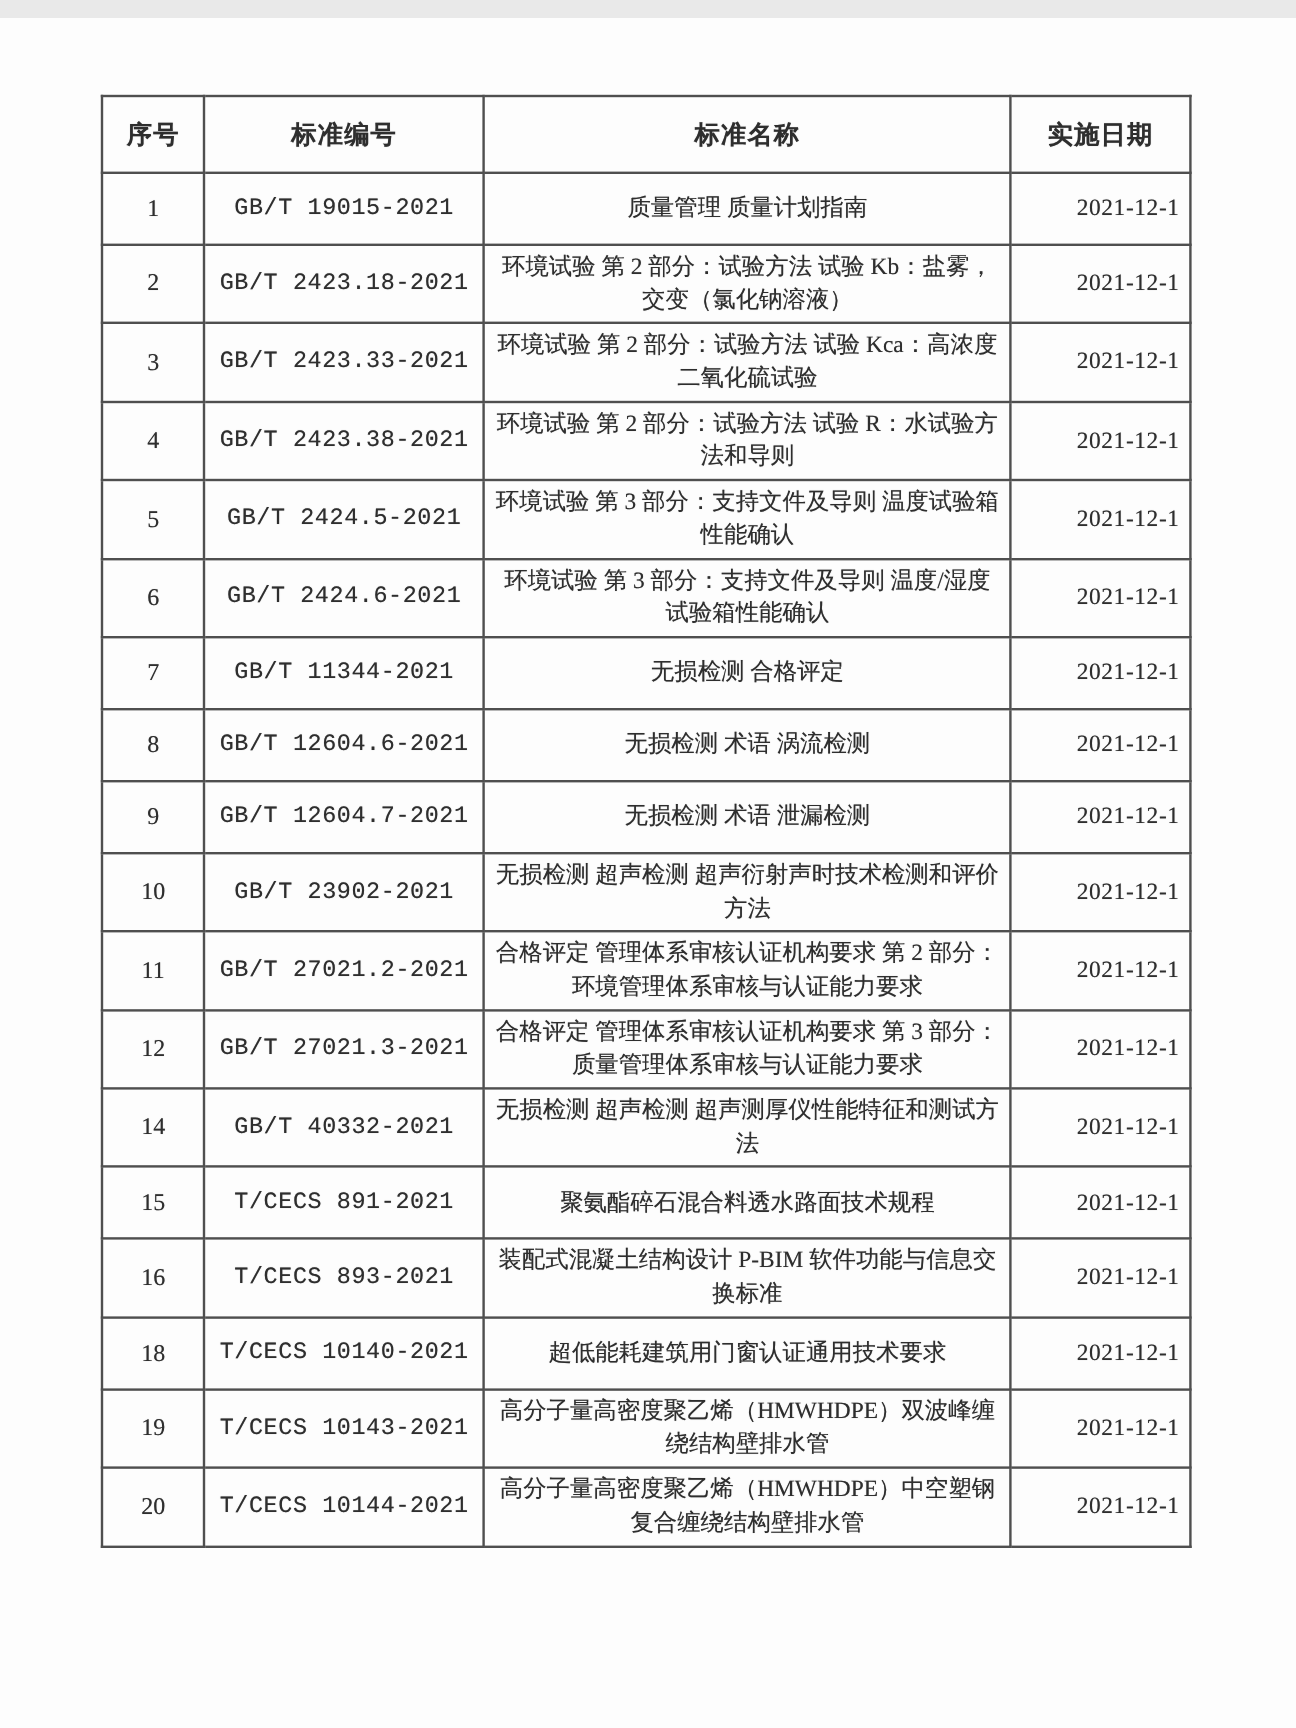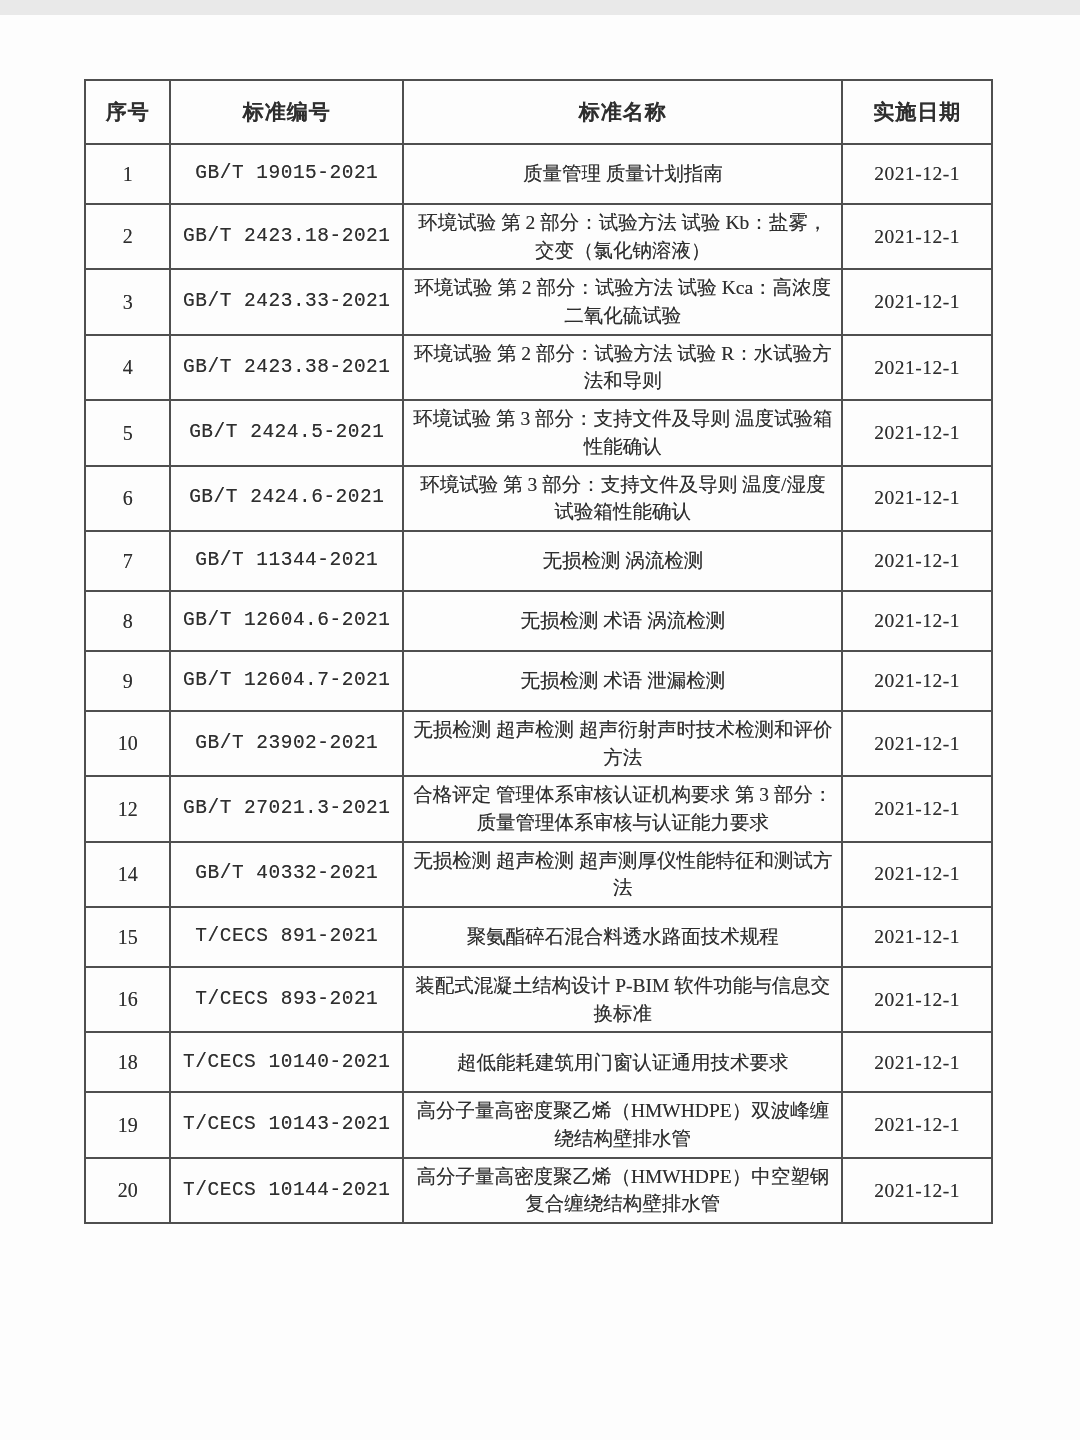--- a/index.html
+++ b/index.html
@@ -43,21 +43,21 @@
     height: 64px;
     letter-spacing: 1px;
   }
   td {
     font-size: 19.5px;
     height: 60px;
     line-height: 1.42;
   }
   td.cell-no { font-size: 20px; }
   td.cell-code { letter-spacing: 0.5px; white-space: nowrap; font-family: Liberation Mono, monospace; }
-  td.cell-date { letter-spacing: 0.5px; white-space: nowrap; }
+  td.cell-date { letter-spacing: 0.5px; white-space: nowrap; text-align: right; }
 </style>
 </head>
 <body>
 
 <div class="page">
   <table class="standards">
     <colgroup>
       <col class="c-no">
       <col class="c-code">
       <col class="c-name">
@@ -110,21 +110,21 @@
     <tr>
       <td class="cell-no">6</td>
       <td class="cell-code">GB/T 2424.6-2021</td>
       <td class="cell-name">环境试验 第 3 部分：支持文件及导则 温度/湿度试验箱性能确认</td>
       <td class="cell-date">2021-12-1</td>
     </tr>
 
     <tr>
       <td class="cell-no">7</td>
       <td class="cell-code">GB/T 11344-2021</td>
-      <td class="cell-name">无损检测 涡流检测</td>
+      <td class="cell-name">无损检测 合格评定</td>
       <td class="cell-date">2021-12-1</td>
     </tr>
 
     <tr>
       <td class="cell-no">8</td>
       <td class="cell-code">GB/T 12604.6-2021</td>
       <td class="cell-name">无损检测 术语 涡流检测</td>
       <td class="cell-date">2021-12-1</td>
     </tr>
 
@@ -135,20 +135,26 @@
       <td class="cell-date">2021-12-1</td>
     </tr>
 
     <tr>
       <td class="cell-no">10</td>
       <td class="cell-code">GB/T 23902-2021</td>
       <td class="cell-name">无损检测 超声检测 超声衍射声时技术检测和评价方法</td>
       <td class="cell-date">2021-12-1</td>
     </tr>
 
+    <tr>
+      <td class="cell-no">11</td>
+      <td class="cell-code">GB/T 27021.2-2021</td>
+      <td class="cell-name">合格评定 管理体系审核认证机构要求 第 2 部分：环境管理体系审核与认证能力要求</td>
+      <td class="cell-date">2021-12-1</td>
+    </tr>
 
     <tr>
       <td class="cell-no">12</td>
       <td class="cell-code">GB/T 27021.3-2021</td>
       <td class="cell-name">合格评定 管理体系审核认证机构要求 第 3 部分：质量管理体系审核与认证能力要求</td>
       <td class="cell-date">2021-12-1</td>
     </tr>
 
 
     <tr>

